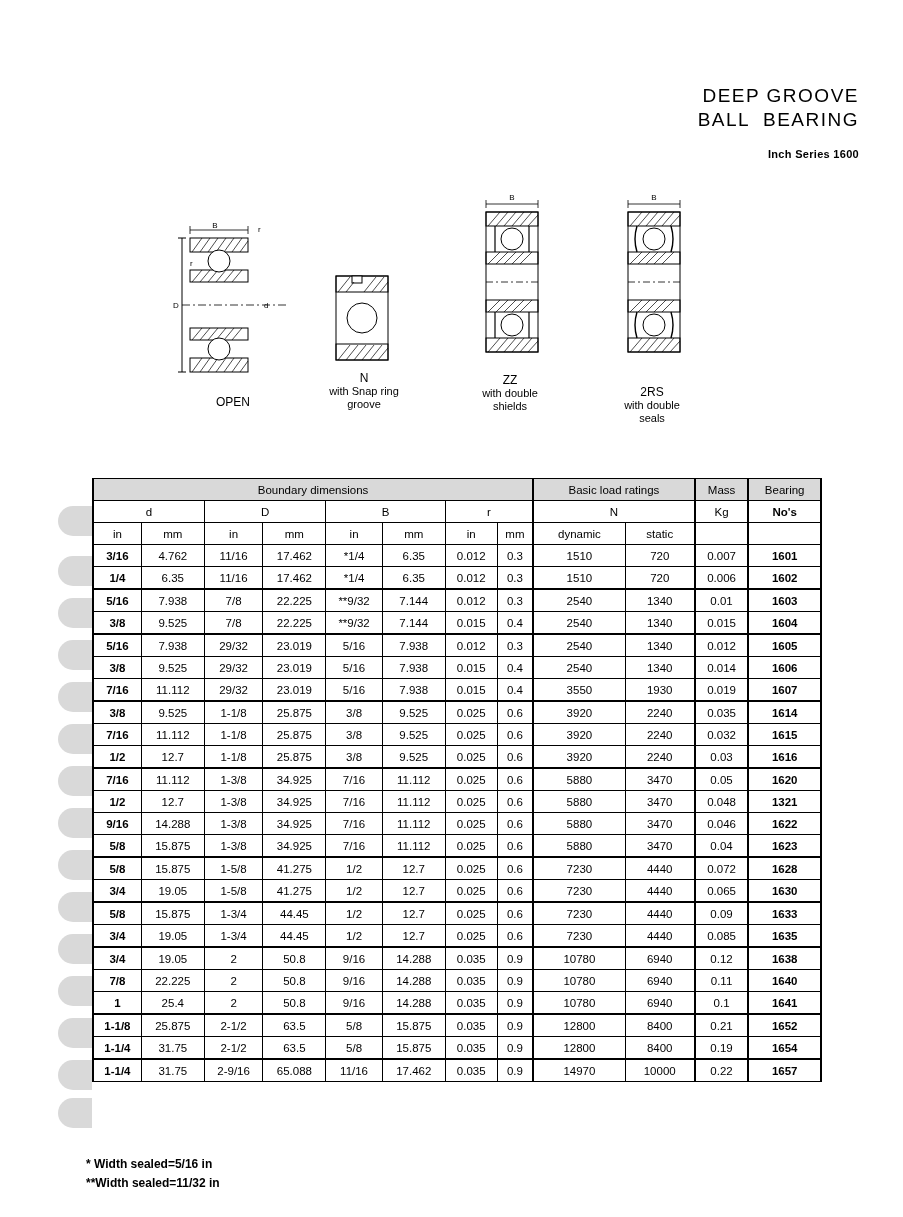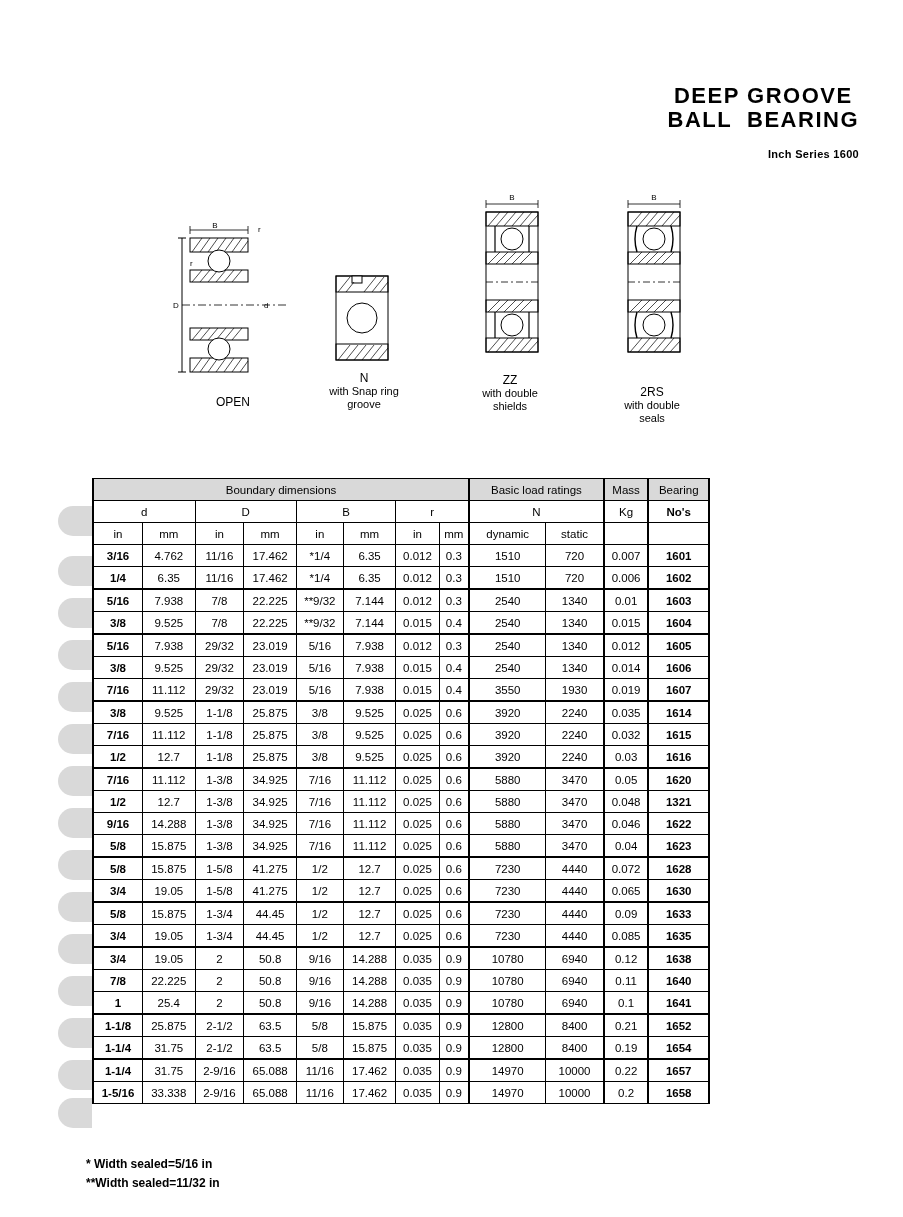--- a/index.html
+++ b/index.html
@@ -17,26 +17,25 @@
   }
 
   
   .header {
     position: absolute;
     top: 84px;
     right: 44px;
     text-align: right;
   }
   .header .title-line {
-    font-size: 22px;
-    font-weight: bold;
+    font-size: 19px;
+    font-weight: normal;
     letter-spacing: 1.5px;
     line-height: 24px;
     white-space: pre;
-    text-align: center;
   }
   .header .subtitle {
     font-size: 11px;
     font-weight: bold;
     margin-top: 16px;
     letter-spacing: 0.3px;
   }
 
   
   .figures {
@@ -60,21 +59,21 @@
 
   
   .table-wrap {
     position: absolute;
     top: 478px;
     left: 92px;
     width: 730px;
   }
   table.specs {
     border-collapse: collapse;
-    width: 618px;
+    width: 730px;
     font-size: 11.5px;
   }
   table.specs th, table.specs td {
     border: 1px solid #000000;
     text-align: center;
     padding: 0;
     height: 21px;
     font-weight: normal;
   }
   table.specs thead th {
@@ -709,34 +708,20 @@
           <td>65.088</td>
           <td>11/16</td>
           <td>17.462</td>
           <td>0.035</td>
           <td>0.9</td>
           <td class="col-sep">14970</td>
           <td>10000</td>
           <td class="col-sep">0.22</td>
           <td class="col-sep col-sep-r b">1657</td>
         </tr>
-        <tr>
-          <td class="col-sep b">1-5/16</td>
-          <td>33.338</td>
-          <td>2-9/16</td>
-          <td>65.088</td>
-          <td>11/16</td>
-          <td>17.462</td>
-          <td>0.035</td>
-          <td>0.9</td>
-          <td class="col-sep">14970</td>
-          <td>10000</td>
-          <td class="col-sep">0.2</td>
-          <td class="col-sep col-sep-r b">1658</td>
-        </tr>
       </tbody>
   </table>
 </div>
 
 <div class="footnotes">
   <div>* Width sealed=5/16 in</div>
   <div>**Width sealed=11/32 in</div>
 </div>
 
 </body></html>

